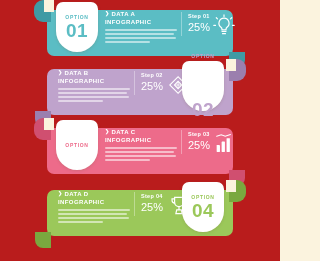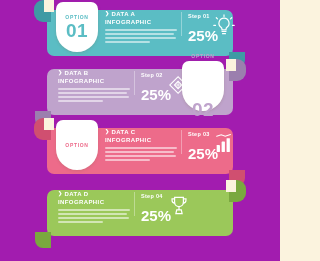--- a/index.html
+++ b/index.html
@@ -2,21 +2,21 @@
 <html><head>
 <meta charset="utf-8">
 <style>
   * { box-sizing: border-box; margin: 0; padding: 0; }
   html, body {
     width: 280px; height: 261px;
     background: #fbf3de;
     font-family: "Liberation Sans", sans-serif;
     overflow: hidden;
   }
-  #stage { position: relative; width: 280px; height: 261px; background: #a21caf; }
+  #stage { position: relative; width: 280px; height: 261px; background: #b91c1c; }
 
   .row { position: absolute; left: 0; top: 0; width: 280px; height: 62px; }
 
   
   .ribbon {
     position: absolute; left: 47px; top: 10px;
     width: 186px; height: 46px;
     border-radius: 7px;
   }
   .row.rtl .ribbon { left: 47px; }
@@ -69,21 +69,21 @@
   .txt .lines { margin-top: 4px; }
   .txt .lines i {
     display: block; height: 1.5px; margin-bottom: 2.5px;
     background: rgba(255,255,255,.55); border-radius: 1px;
   }
   .arrow { display:inline-block; margin-right:2px; font-size:5px; vertical-align:1px; }
 
   
   .stepbox { position: absolute; top: 13px; color: #fff; text-align: left; }
   .stepbox .step { font-size: 5.5px; font-weight: 700; letter-spacing: .3px; }
-  .stepbox .pct  { font-size: 15px; font-weight: 700; line-height: 1; margin-top: 9px; }
+  .stepbox .pct  { font-size: 11px; font-weight: 400; line-height: 1; margin-top: 3px; }
 
   .iconwrap { position: absolute; top: 14px; width: 22px; height: 24px; }
   .iconwrap svg { width: 100%; height: 100%; display: block; }
 
   .divider { position: absolute; top: 12px; width: 1px; height: 24px; background: rgba(255,255,255,.35); }
 </style>
 </head>
 <body>
 
 <div id="stage">
@@ -191,20 +191,24 @@
           <path d="M4 4.6l5-1.6 4.4 1.6 5.6-2" fill="none" stroke="#ffffff" stroke-width="1.1" stroke-linecap="round"></path>
         </svg>
       </div>
     </div>
     <div class="row rtl" style="top: 180px;">
       <div class="ribbon" style="background: rgb(155, 200, 90);">
         <div class="tail right" style="background: rgb(122, 168, 63);"></div>
         <div class="notch right"></div>
         <div class="stub left" style="background: rgb(122, 168, 63);"></div>
       </div>
+      <div class="badge" style="left: 182px;">
+        <div class="opt-label" style="color: rgb(155, 200, 90);">OPTION</div>
+        <div class="opt-num" style="color: rgb(155, 200, 90);">04</div>
+      </div>
       <div class="txt" style="left: 58px; width: 72px;">
         <div class="title1"><span class="arrow">❯</span><span>DATA D</span></div>
         <div class="title2">INFOGRAPHIC</div>
         <div class="lines">
           <i style="width: 100%;"></i>
           <i style="width: 96%;"></i>
           <i style="width: 99%;"></i>
           <i style="width: 62%;"></i>
         </div>
       </div>

